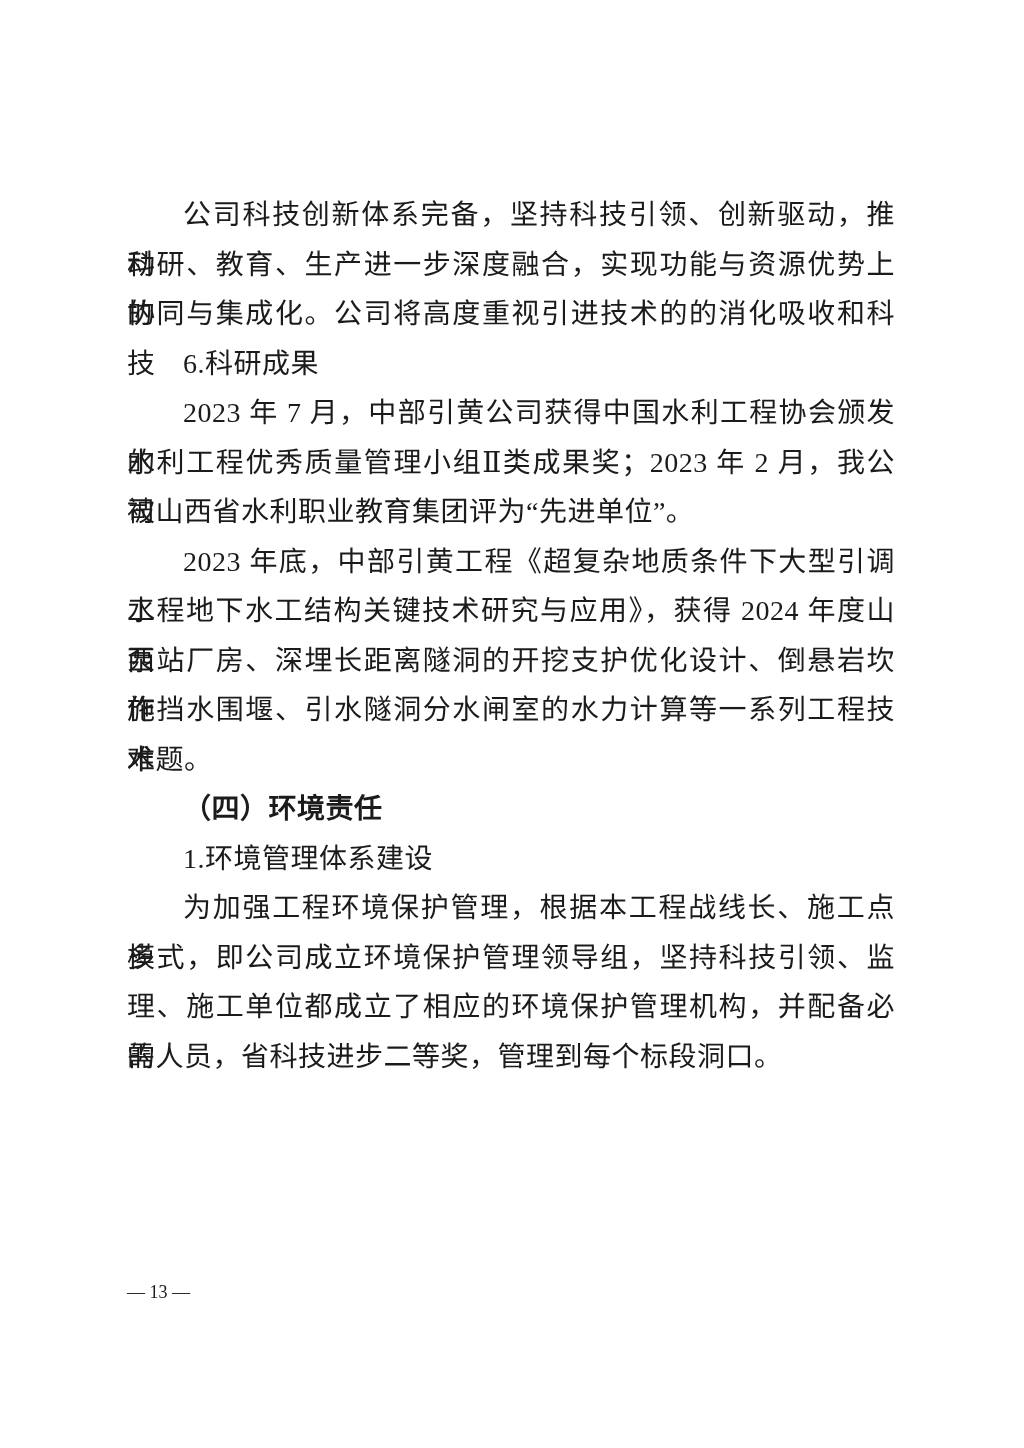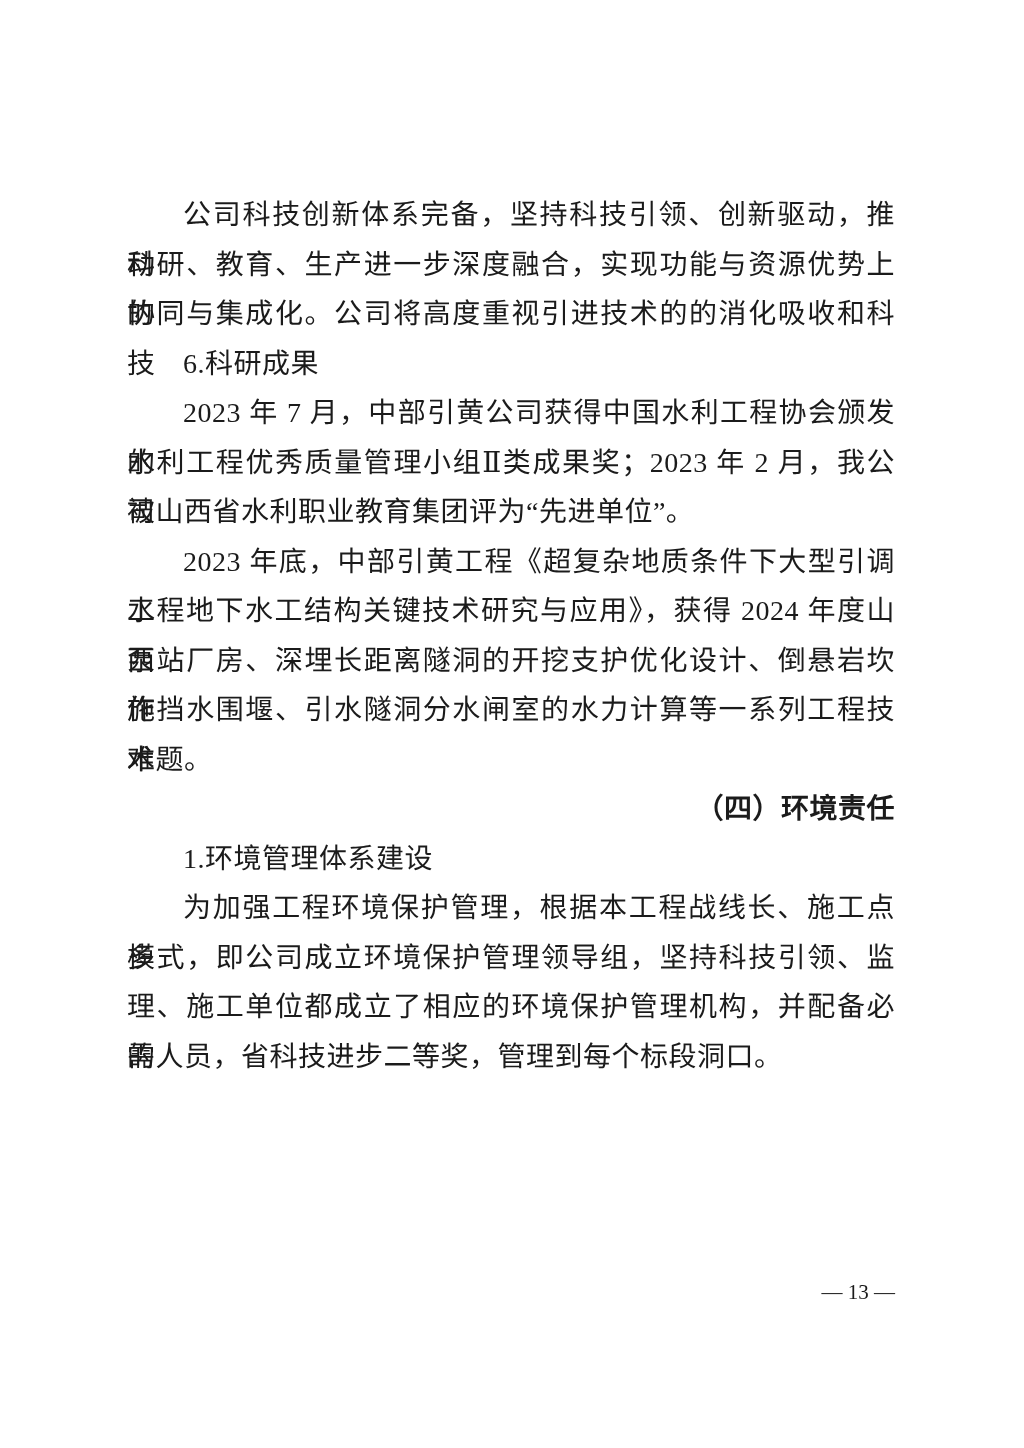--- a/index.html
+++ b/index.html
@@ -34,29 +34,27 @@
     white-space: normal;
     text-align: justify;
     text-align-last: justify;
     text-justify: inter-character;
   }
   .line.indent {
     text-indent: 56px;
   }
   .line.bold {
     font-weight: 700;
-    text-align: right;
   }
   .footer {
     position: absolute;
     left: 127px;
     top: 1276px;
     width: 768px;
-    text-align: right;
-    font-size: 21px;
+    font-size: 18px;
     line-height: 32px;
     color: #1b1b1b;
   }
 </style>
 </head>
 <body>
 
 <div class="page">
   <div class="content" id="body-lines">
       <div class="line fill indent">公司科技创新体系完备，坚持科技引领、创新驱动，推动</div>

